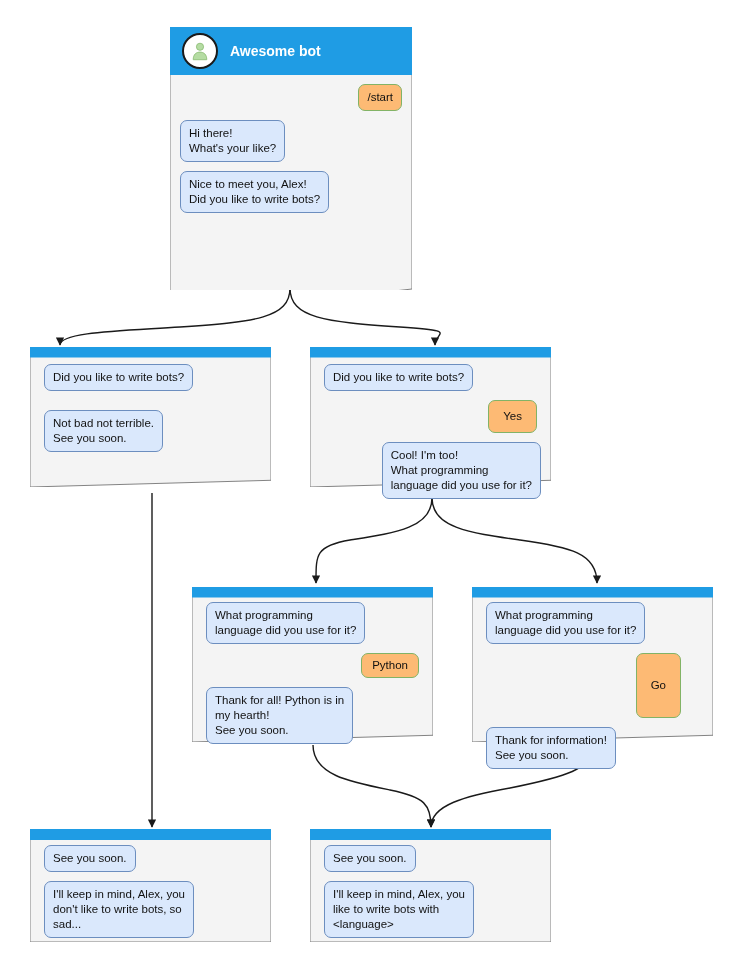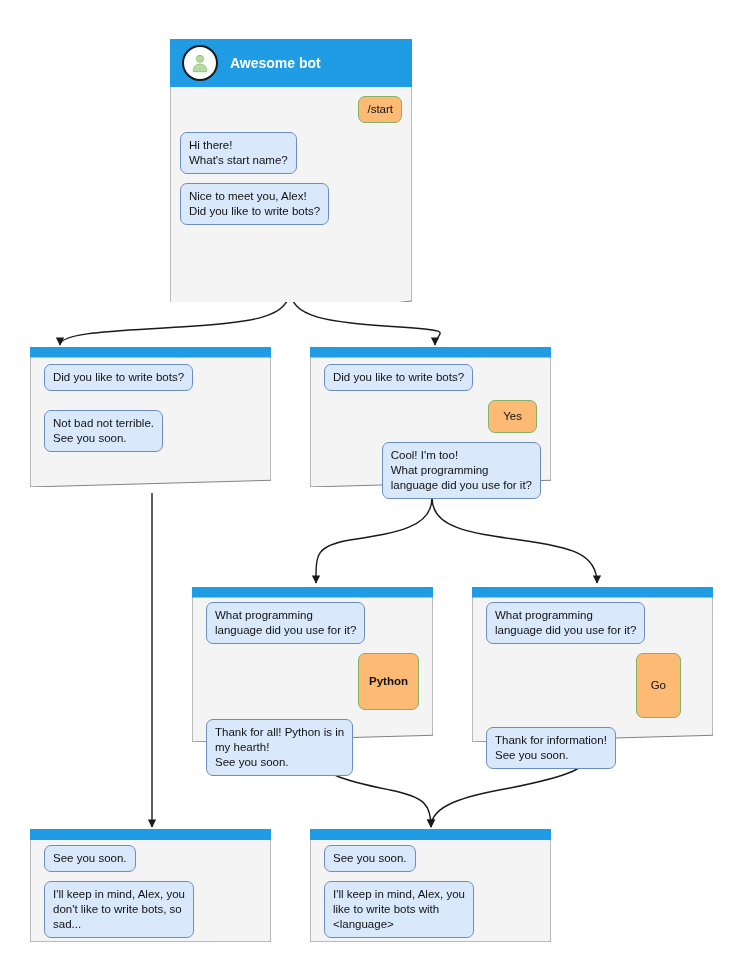--- a/index.html
+++ b/index.html
@@ -125,42 +125,42 @@
 
     <path d="M 432 498 C 432 528 395 533 350 540 C 315 546 316 555 316 583" fill="none" stroke="#1a1a1a" stroke-width="1.4" marker-end="url(#arrow)"></path>
 
     <path d="M 432 498 C 432 528 470 533 520 540 C 570 547 597 553 597 583" fill="none" stroke="#1a1a1a" stroke-width="1.4" marker-end="url(#arrow)"></path>
 
     <path d="M 313 745 C 313 775 350 782 390 790 C 425 797 431 805 431 827" fill="none" stroke="#1a1a1a" stroke-width="1.4" marker-end="url(#arrow)"></path>
 
     <path d="M 597 740 C 597 770 560 778 510 788 C 465 796 431 805 431 827" fill="none" stroke="#1a1a1a" stroke-width="1.4" marker-end="url(#arrow)"></path>
   </svg>
 
-  <div class="node" style="left:170px; top:27px; width:242px; height:263px;margin-top:12px;">
+  <div class="node" style="left:170px; top:27px; width:242px; height:263px;">
     <svg class="node-shape" viewBox="0 0 242 263" preserveAspectRatio="none">
       <polygon points="0,0 242,0 242,0 242,262 0,289" fill="#f4f4f4" stroke="#808080" stroke-width="1"></polygon>
       <polygon points="0,0 242,0 242,48 0,48" fill="#1f9ce4" stroke="none"></polygon>
     </svg>
     <div class="node-content">
       <div class="node-header root-header">
         <div class="avatar">
           <svg width="22" height="22" viewBox="0 0 24 24" aria-hidden="true">
             <circle cx="12" cy="7.4" r="3.9" fill="#b5dca3" stroke="#8fbf79" stroke-width="1"></circle>
             <path d="M4.6 21.5 C4.6 15.6 8 13.2 12 13.2 C16 13.2 19.4 15.6 19.4 21.5 Z" fill="#b5dca3" stroke="#8fbf79" stroke-width="1"></path>
           </svg>
         </div>
         <div class="bot-title">Awesome bot</div>
       </div>
       <div class="msg-area" style="padding-top:10px;">
         <div class="row row-right">
           <span class="bubble bubble-user">/start</span>
         </div>
         <div class="row row-left">
           <span class="bubble bubble-bot">Hi there!
-What's start name?</span>
+What's your like?</span>
         </div>
         <div class="row row-left" style="margin-top:6px;">
           <span class="bubble bubble-bot">Nice to meet you, Alex!
 Did you like to write bots?</span>
         </div>
       </div>
     </div>
   </div>
 
   <div class="node" style="left:30px; top:347px; width:241px; height:140px;">
@@ -211,21 +211,21 @@
       <polygon points="0,0 241,0 241,11 0,11" fill="#1f9ce4" stroke="none"></polygon>
     </svg>
     <div class="node-content">
       <div class="node-header"></div>
       <div class="msg-area" style="padding-top:4px; padding-left:14px;">
         <div class="row row-left">
           <span class="bubble bubble-bot">What programming
 language did you use for it?</span>
         </div>
         <div class="row row-right" style="margin-top:8px; padding-right:4px;">
-          <span class="bubble bubble-user" style="padding:20px 10px;font-weight:bold;">Python</span>
+          <span class="bubble bubble-user" style="padding:4px 10px;">Python</span>
         </div>
         <div class="row row-left" style="margin-top:6px;">
           <span class="bubble bubble-bot">Thank for all! Python is in
 my hearth!
 See you soon.</span>
         </div>
       </div>
     </div>
   </div>
 

